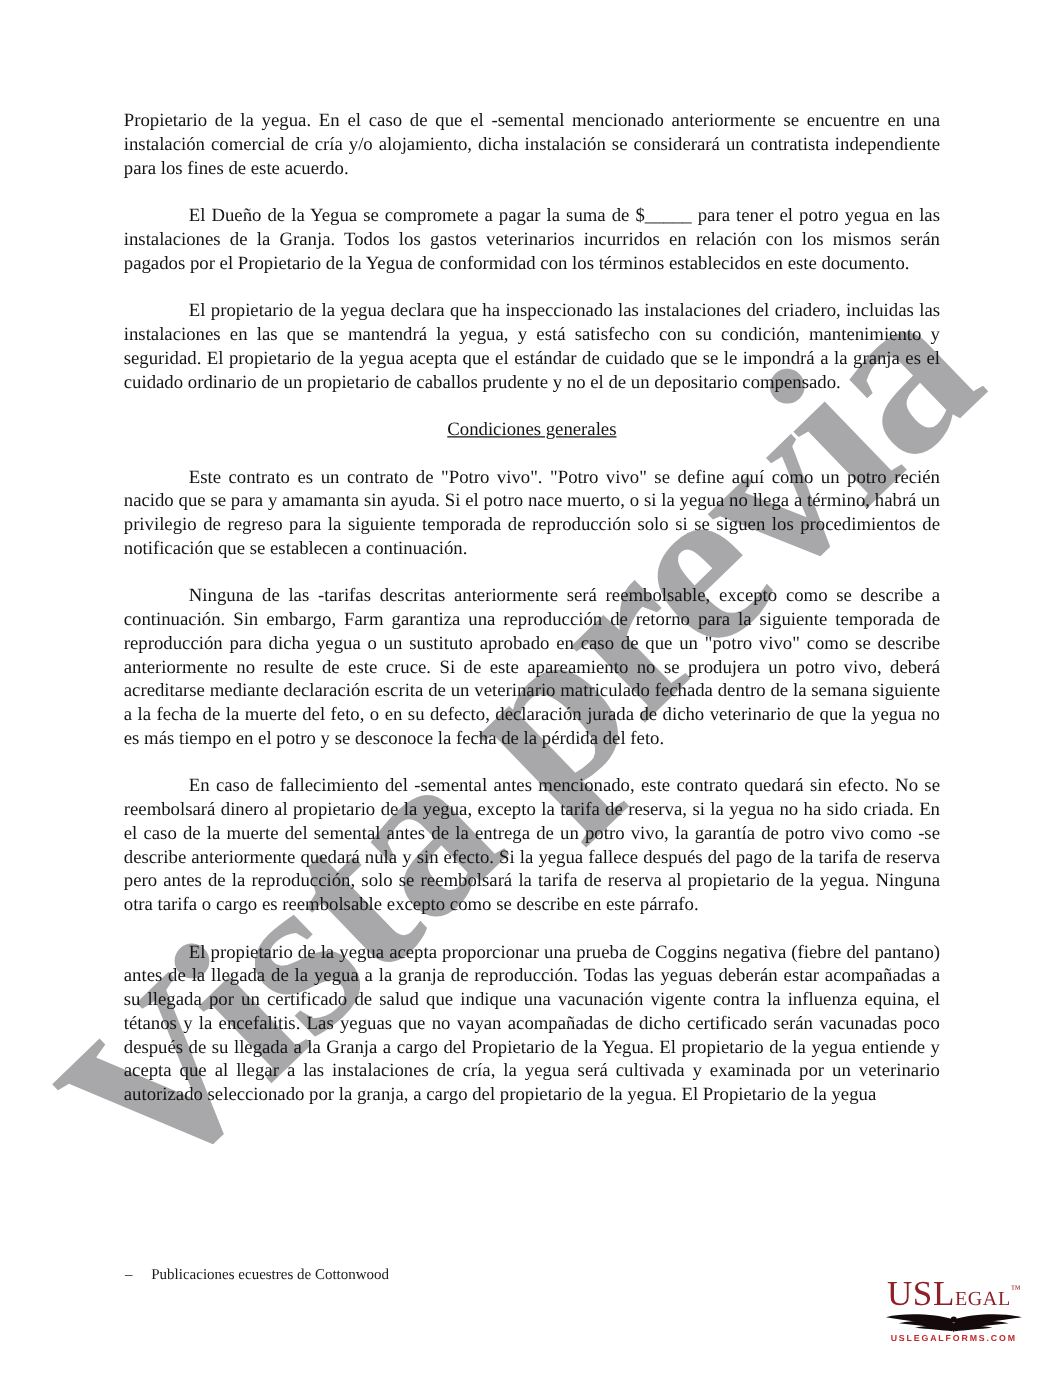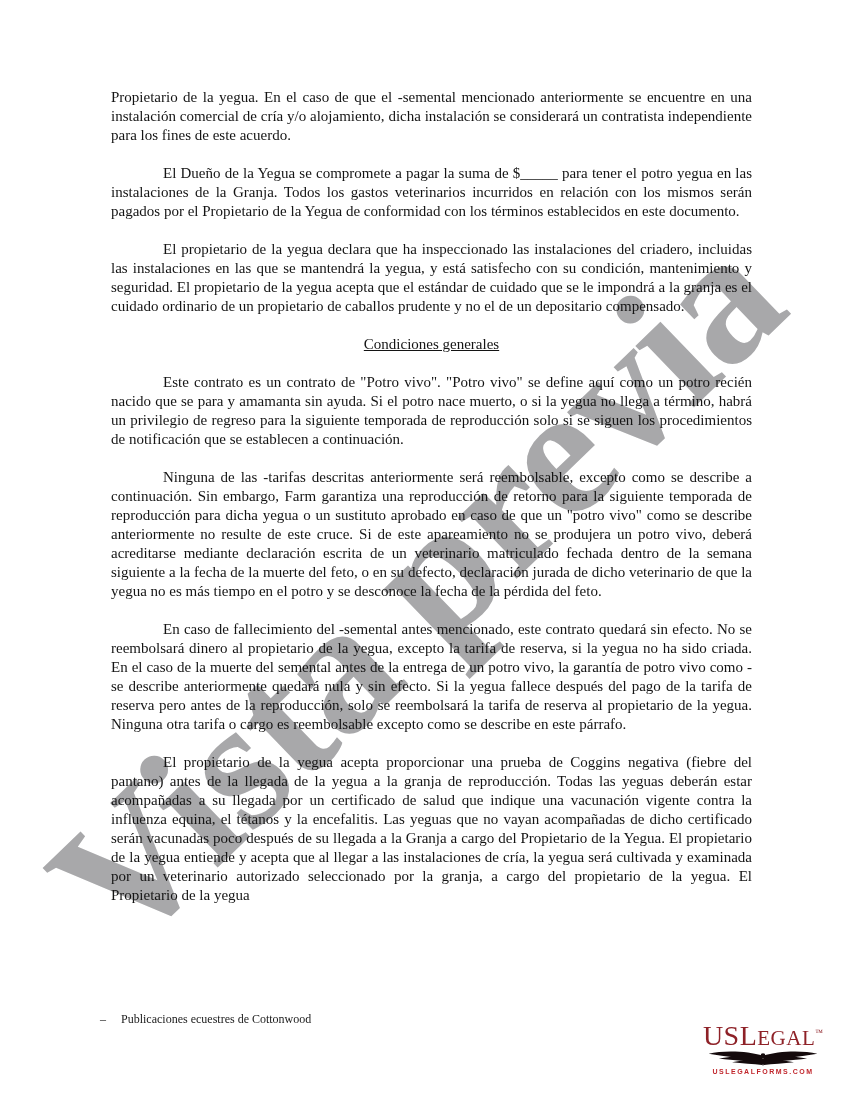--- a/index.html
+++ b/index.html
@@ -29,21 +29,21 @@
     position: absolute;
     left: 99px;
     top: 88px;
     width: 653px;
     z-index: 1;
     color: #141414;
     font-size: 15px;
     line-height: 19px;
     text-align: justify;
   }
-  .content p, .content h2 { margin: 19px 0 0 12px; }
+  .content p, .content h2 { margin: 19px 0 0 0; }
   .content > :first-child { margin-top: 0; }
   .para.indent { text-indent: 52px; }
   .heading {
     text-align: center;
     text-indent: 0;
     font-size: 15px;
     font-weight: normal;
     text-decoration: underline;
   }
   .footer {
@@ -65,21 +65,21 @@
     z-index: 2;
   }
   .logo-word {
     font-family: "Liberation Serif", serif;
     color: #8e2127;
     font-size: 28px;
     line-height: 1;
     letter-spacing: 0.5px;
     white-space: nowrap;
   }
-  .logo-word .sm { font-size: 21px; }
+  .logo-word .sm { font-size: 16px; }
   .logo-word .tm {
     font-size: 8px;
     vertical-align: super;
     letter-spacing: 0;
   }
   .eagle { display: block; margin: 1px auto 0 auto; width: 118px; height: 15px; }
   .logo-site {
     font-family: "Liberation Sans", sans-serif;
     font-weight: bold;
     font-size: 7px;

